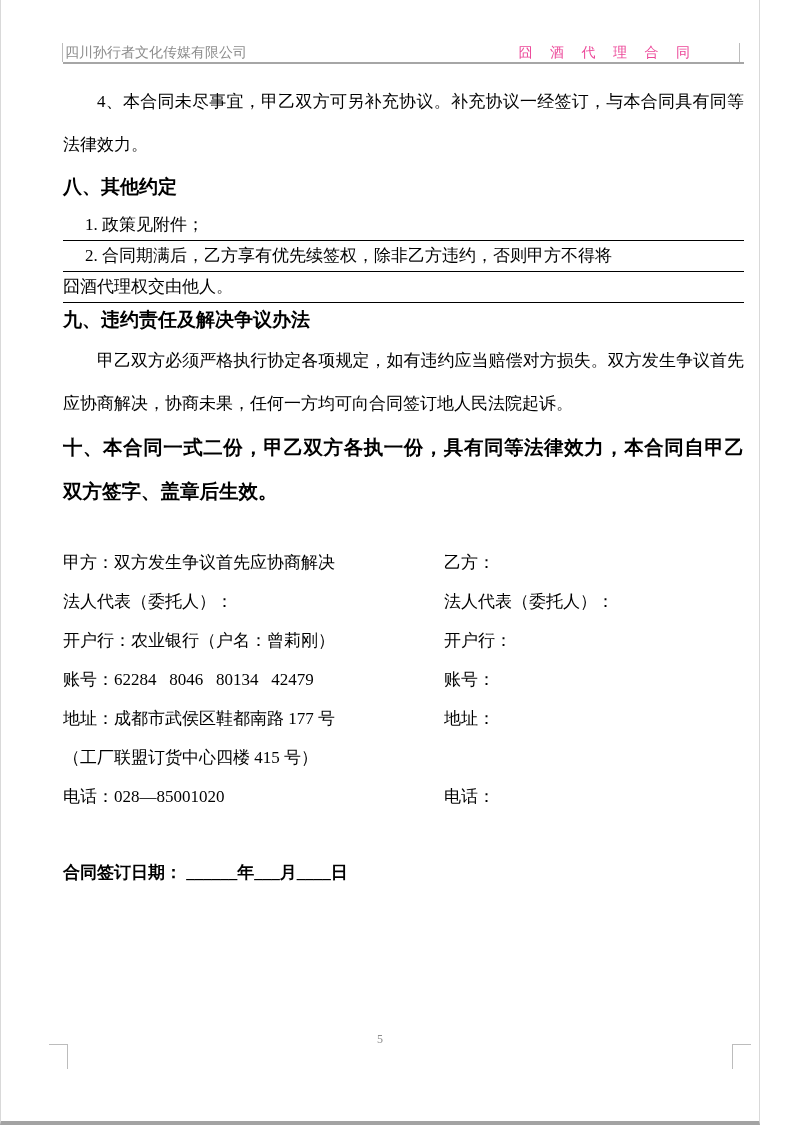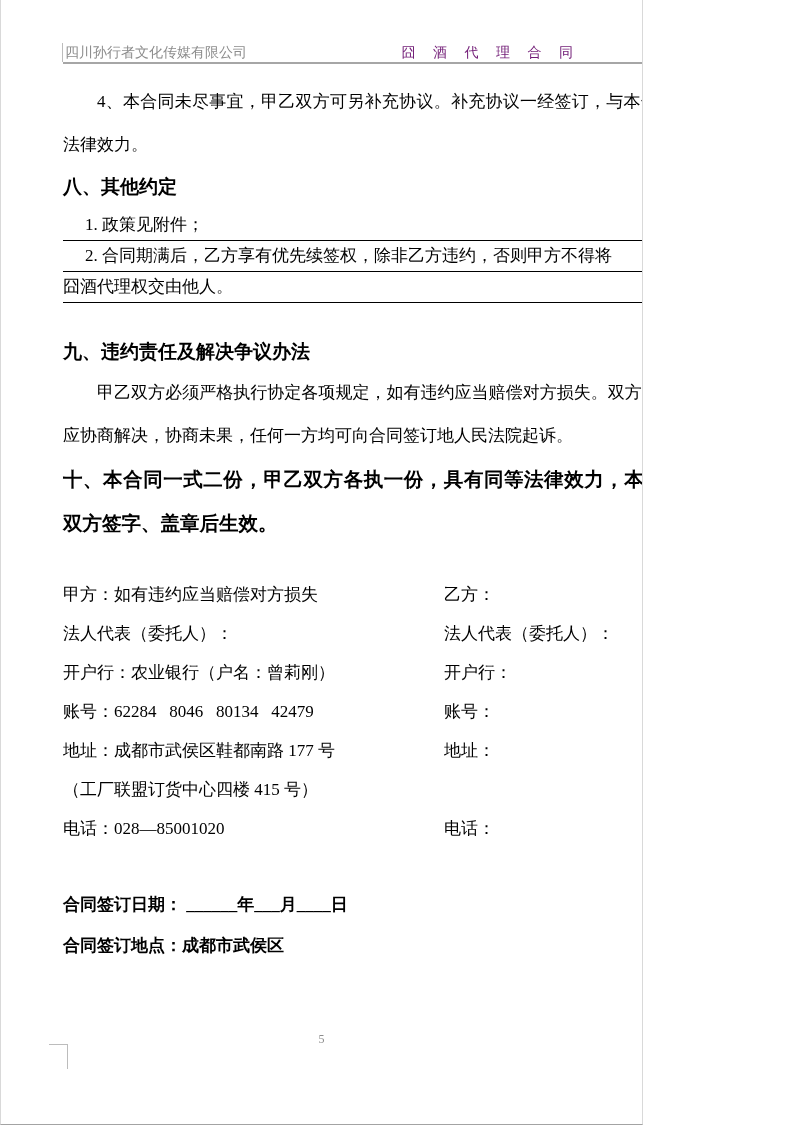--- a/index.html
+++ b/index.html
@@ -1,56 +1,56 @@
 <!DOCTYPE html>
 <html><head>
 <meta charset="utf-8">
 <style>
   html,body{margin:0;padding:0;background:#ffffff;}
   .page{
     position:relative;
-    width:643px;height:1125px;
+    width:760px;height:1125px;
     background:#ffffff;
     font-family:"Liberation Serif","DejaVu Serif",serif;
     color:#000000;
     border-left:1px solid #d9d9d9;
     border-right:1px solid #d9d9d9;
-    border-bottom:1px solid #a3a3a3;
+    border-bottom:4px solid #a3a3a3;
     box-sizing:border-box;
     overflow:hidden;
   }
   
   .hdr-left{
     position:absolute;left:64px;top:44px;
     font-size:14px;color:#8c8c8c;white-space:nowrap;
   }
   .hdr-right{
     position:absolute;right:62px;top:44px;
-    font-size:14px;color:#701a75;letter-spacing:7px;white-space:nowrap;
+    font-size:14px;color:#ec4899;letter-spacing:7px;white-space:nowrap;
   }
   .hdr-rule{
     position:absolute;left:62px;top:62px;width:681px;height:2px;
     background:#a6a6a6;
   }
   .tick{position:absolute;width:1px;height:19px;top:43px;background:#bcbcbc;}
   .tick-tl{left:61px;}
   .tick-tr{left:738px;}
   
   .content{
     position:absolute;left:62px;top:80px;width:681px;
     font-size:17px;
   }
   .p-indent{
     margin:0;text-indent:2em;text-align:justify;line-height:43px;
   }
   .h-section{
     font-family:"Liberation Sans","DejaVu Sans",sans-serif;
     font-weight:bold;font-size:19px;line-height:26px;margin:8px 0 10px 0;
   }
-  .h-section-9{margin-top:36px;margin-bottom:6px;}
+  .h-section-9{margin-top:4px;margin-bottom:6px;}
   .u-row{
     border-bottom:1px solid #000000;
     height:30px;line-height:29px;
     white-space:nowrap;overflow:hidden;
   }
   .u-row.indented{padding-left:22px;}
   .h-big{
     font-family:"Liberation Sans","DejaVu Sans",sans-serif;
     font-weight:bold;font-size:19.5px;line-height:44px;
     text-align:justify;margin:0;
@@ -93,21 +93,21 @@
     <div class="u-row">囧酒代理权交由他人。</div>
 
     <div class="h-section h-section-9">九、违约责任及解决争议办法</div>
 
     <p class="p-indent">甲乙双方必须严格执行协定各项规定，如有违约应当赔偿对方损失。双方发生争议首先应协商解决，协商未果，任何一方均可向合同签订地人民法院起诉。</p>
 
     <p class="h-big">十、本合同一式二份，甲乙双方各执一份，具有同等法律效力，本合同自甲乙双方签字、盖章后生效。</p>
 
     <div class="sig-block">
       <div class="sig-row">
-        <div class="sig-cell left">甲方：如有违约应当赔偿对方损失</div>
+        <div class="sig-cell left">甲方：双方发生争议首先应协商解决</div>
         <div class="sig-cell right">乙方：</div>
       </div>
       <div class="sig-row">
         <div class="sig-cell left">法人代表（委托人）：</div>
         <div class="sig-cell right">法人代表（委托人）：</div>
       </div>
       <div class="sig-row">
         <div class="sig-cell left">开户行：农业银行（户名：曾莉刚）</div>
         <div class="sig-cell right">开户行：</div>
       </div>
@@ -124,21 +124,20 @@
         <div class="sig-cell right"></div>
       </div>
       <div class="sig-row">
         <div class="sig-cell left">电话：028—85001020</div>
         <div class="sig-cell right">电话：</div>
       </div>
     </div>
 
     <div class="closing-block">
       <div class="closing-line">合同签订日期： ______年___月____日</div>
-      <div class="closing-line">合同签订地点：成都市武侯区</div>
     </div>
 
   </div>
 
   <div class="page-num">5</div>
   <div class="mark mark-bl"></div>
   <div class="mark mark-br"></div>
 
 </div>
 

